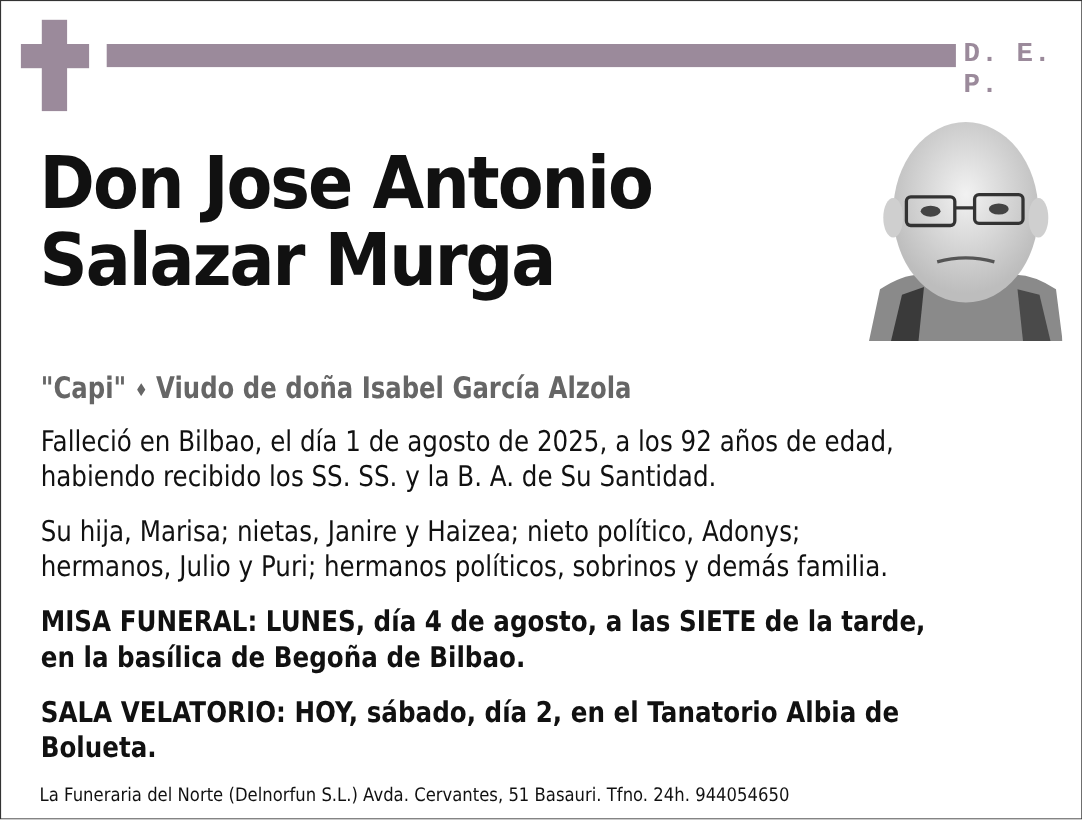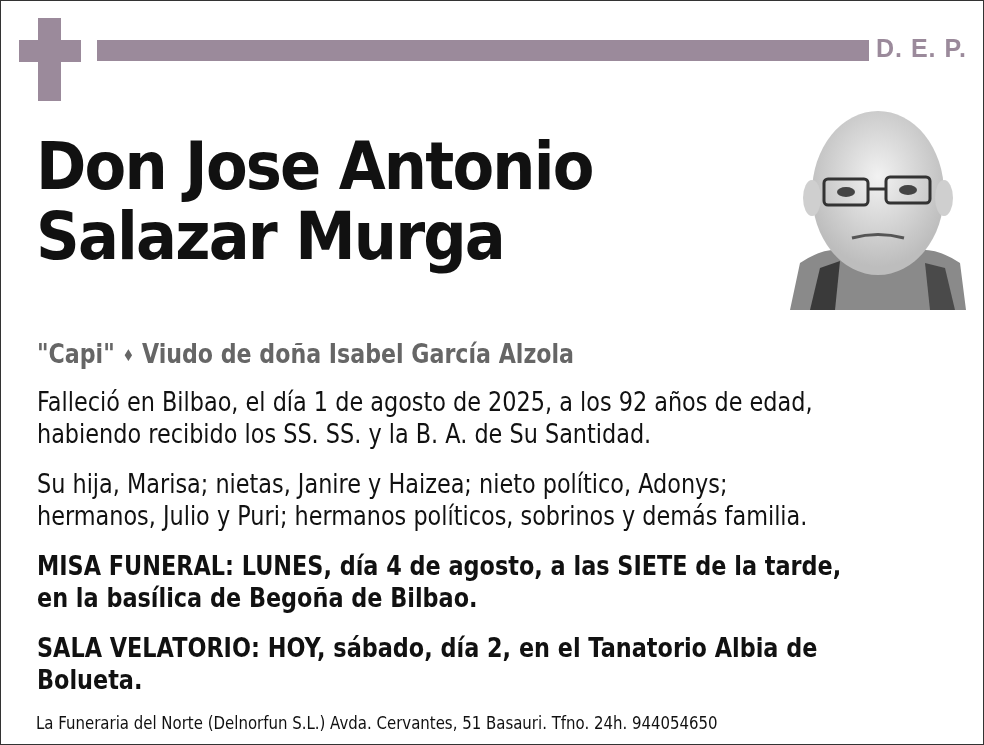--- a/index.html
+++ b/index.html
@@ -1,21 +1,21 @@
 <!DOCTYPE html>
 <html><head>
 <meta charset="utf-8">
 <style>
   html, body { margin:0; padding:0; background:#fff; }
   body { width:984px; height:745px; position:relative; overflow:hidden; font-family:"DejaVu Sans", sans-serif; color:#111; }
   .frame { position:absolute; left:0; top:0; width:982px; height:743px; border:1px solid #333; box-sizing:content-box; }
   .cross-v { position:absolute; left:38px; top:18px; width:23px; height:83px; background:#9b8a9b; }
   .cross-h { position:absolute; left:19px; top:40px; width:62px; height:22px; background:#9b8a9b; }
   .bar { position:absolute; left:97px; top:40px; width:772px; height:21px; background:#9b8a9b; }
-  .dep { position:absolute; left:876px; top:34px; font-size:25px; font-weight:bold; color:#9b8a9b; letter-spacing:1px; font-family:Liberation Sans, sans-serif; }
+  .dep { position:absolute; left:876px; top:34px; font-size:25px; font-weight:bold; color:#9b8a9b; letter-spacing:1px; font-family:Liberation Mono, monospace; }
   .name { position:absolute; left:36px; top:132px; font-size:66px; font-weight:bold; line-height:70px; color:#111; letter-spacing:-2px; transform:scaleX(0.92); transform-origin:left top; }
   .photo { position:absolute; left:790px; top:103px; width:176px; height:207px; overflow:hidden; background:#fff; }
   .sub { position:absolute; left:37px; top:338px; font-size:27px; font-weight:bold; color:#666; transform:scaleX(0.82); transform-origin:left top; white-space:nowrap; }
   .para { position:absolute; left:37px; font-size:26px; line-height:32px; transform:scaleX(0.86); transform-origin:left top; white-space:nowrap; }
   .bold { font-weight:bold; }
   .footer { position:absolute; left:36px; top:713px; font-size:17px; transform:scaleX(0.88); transform-origin:left top; white-space:nowrap; }
 </style>
 </head>
 <body>
 

